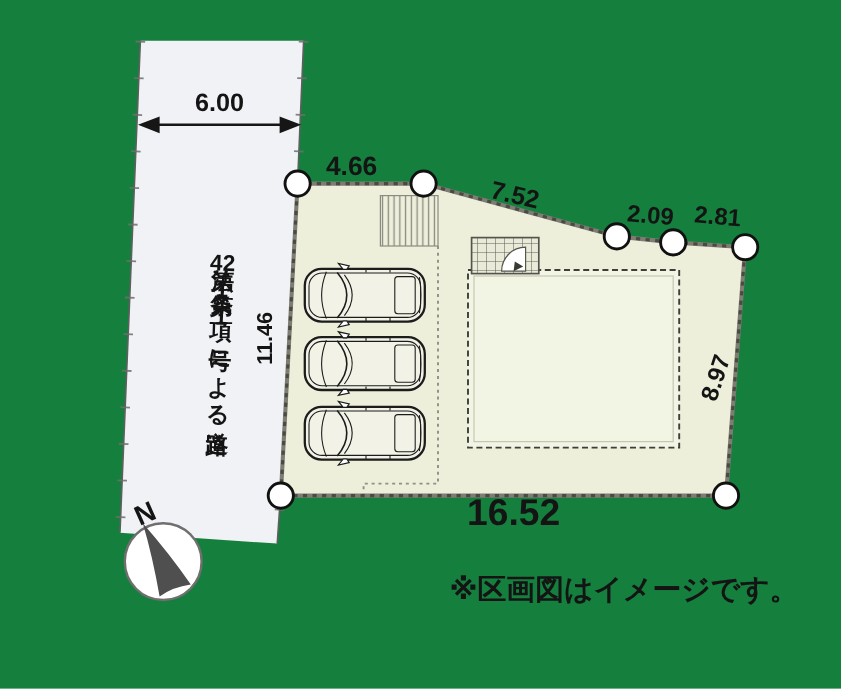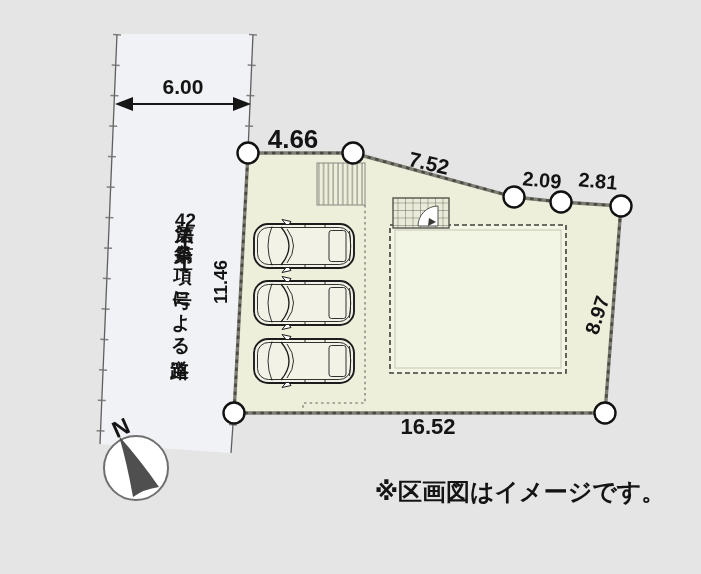--- a/index.html
+++ b/index.html
@@ -7,21 +7,21 @@
     --building-fill:#f2f4e4;
     --road-fill:#f1f2f5;
     --boundary:#7d7d74;
     --boundary-dash:#4a4a42;
     --line-dark:#161616;
     --needle:#4f4f4f;
     --text:#141414;
   }
   html,body{margin:0;padding:0;background:#ffffff;}
   #stage{
-    position:relative;width:701px;height:574px;background:#e5e5e5;overflow:hidden;
+    position:relative;width:701px;height:574px;background:#15803d;overflow:hidden;
     font-family:"Liberation Sans","DejaVu Sans",sans-serif;color:var(--text);
   }
   #plan-svg{position:absolute;left:0;top:0;}
   .road-area{fill:var(--road-fill);stroke:none;}
   .road-edge{stroke:#5f5f5f;stroke-width:1.3;fill:none;}
   .road-tick{stroke:#6e6e6e;stroke-width:8;fill:none;stroke-dasharray:1.5 29;opacity:.85;}
   .plot-shape{fill:var(--plot-fill);stroke:var(--boundary);stroke-width:3.4;stroke-linejoin:round;}
   .plot-texture{fill:none;stroke:var(--boundary-dash);stroke-width:2.6;stroke-dasharray:3.5 4.5;stroke-linejoin:round;}
   .vertex{fill:#ffffff;stroke:#111111;stroke-width:2.4;}
   .building{fill:var(--building-fill);stroke:#3f3f39;stroke-width:1.6;stroke-dasharray:5 3;}
@@ -37,27 +37,27 @@
   .car-mirror{fill:#ffffff;stroke:#1c1c1c;stroke-width:1;}
   .arrow-line{stroke:var(--line-dark);stroke-width:2.2;fill:none;}
   .arrow-head{fill:var(--line-dark);stroke:none;}
   .compass-circle{fill:#ffffff;stroke:#6f6f6f;stroke-width:2;}
   .compass-needle{fill:var(--needle);stroke:none;}
   .label{
     position:absolute;font-weight:bold;white-space:nowrap;
     transform:translate(-50%,-50%);line-height:1;
   }
   .dim-road-width{left:183px;top:86px;font-size:21px;}
-  .dim-top{left:293px;top:139px;font-size:26px;}
+  .dim-top{left:293px;top:139px;font-size:22px;}
   .dim-ne{left:429px;top:163px;font-size:21px;transform:translate(-50%,-50%) rotate(13deg);}
   .dim-e1{left:542px;top:180px;font-size:20px;transform:translate(-50%,-50%) rotate(5deg);}
   .dim-e2{left:598px;top:181px;font-size:20px;transform:translate(-50%,-50%) rotate(5deg);}
   .dim-left{left:221px;top:282px;font-size:18px;transform:translate(-50%,-50%) rotate(-90deg);}
   .dim-right{left:597px;top:315px;font-size:20px;transform:translate(-50%,-50%) rotate(-72deg);}
-  .dim-bottom{left:428px;top:427px;font-size:22px;}
+  .dim-bottom{left:428px;top:427px;font-size:31px;}
   .note{left:520px;top:492px;font-size:24px;}
   .north-label{left:121px;top:428px;font-size:23px;transform:translate(-50%,-50%) rotate(-24deg);}
   .road-name{
     position:absolute;left:183px;top:278px;
     transform:translate(-50%,-50%) rotate(2deg);
     writing-mode:vertical-rl;text-orientation:upright;
     font-size:19px;font-weight:600;letter-spacing:1px;white-space:nowrap;
   }
   .tcy{text-combine-upright:all;}
 </style>

